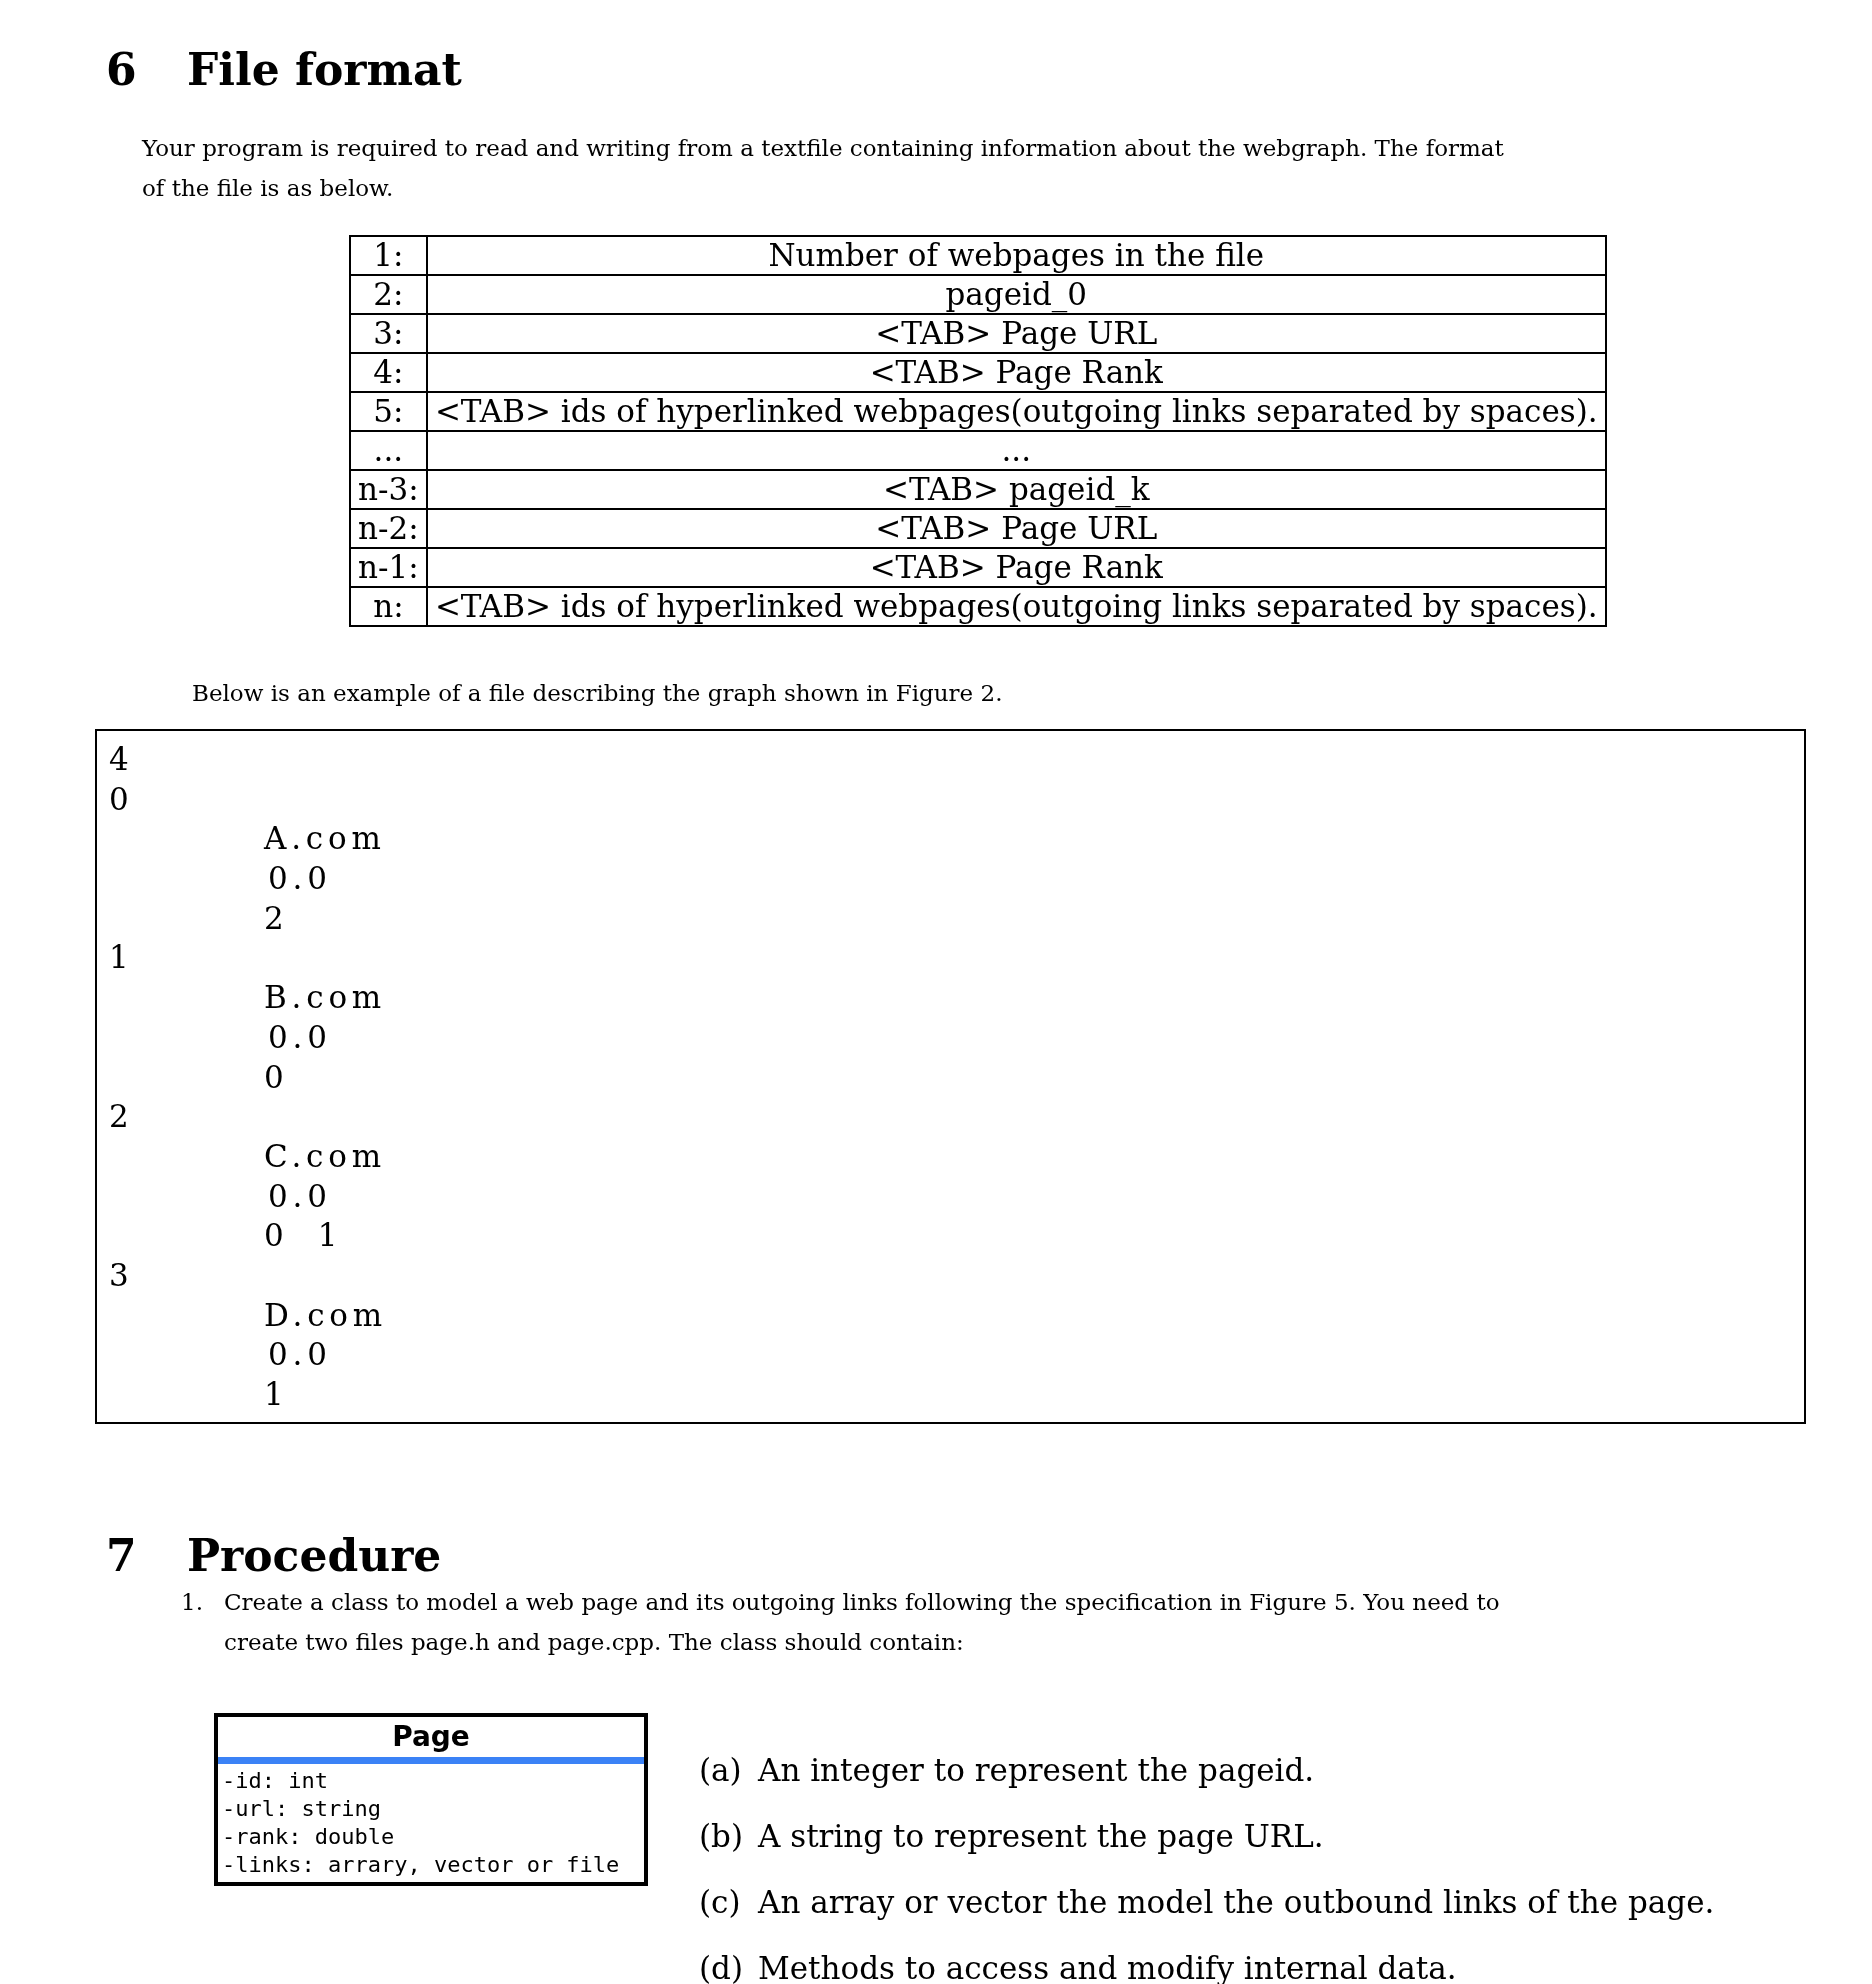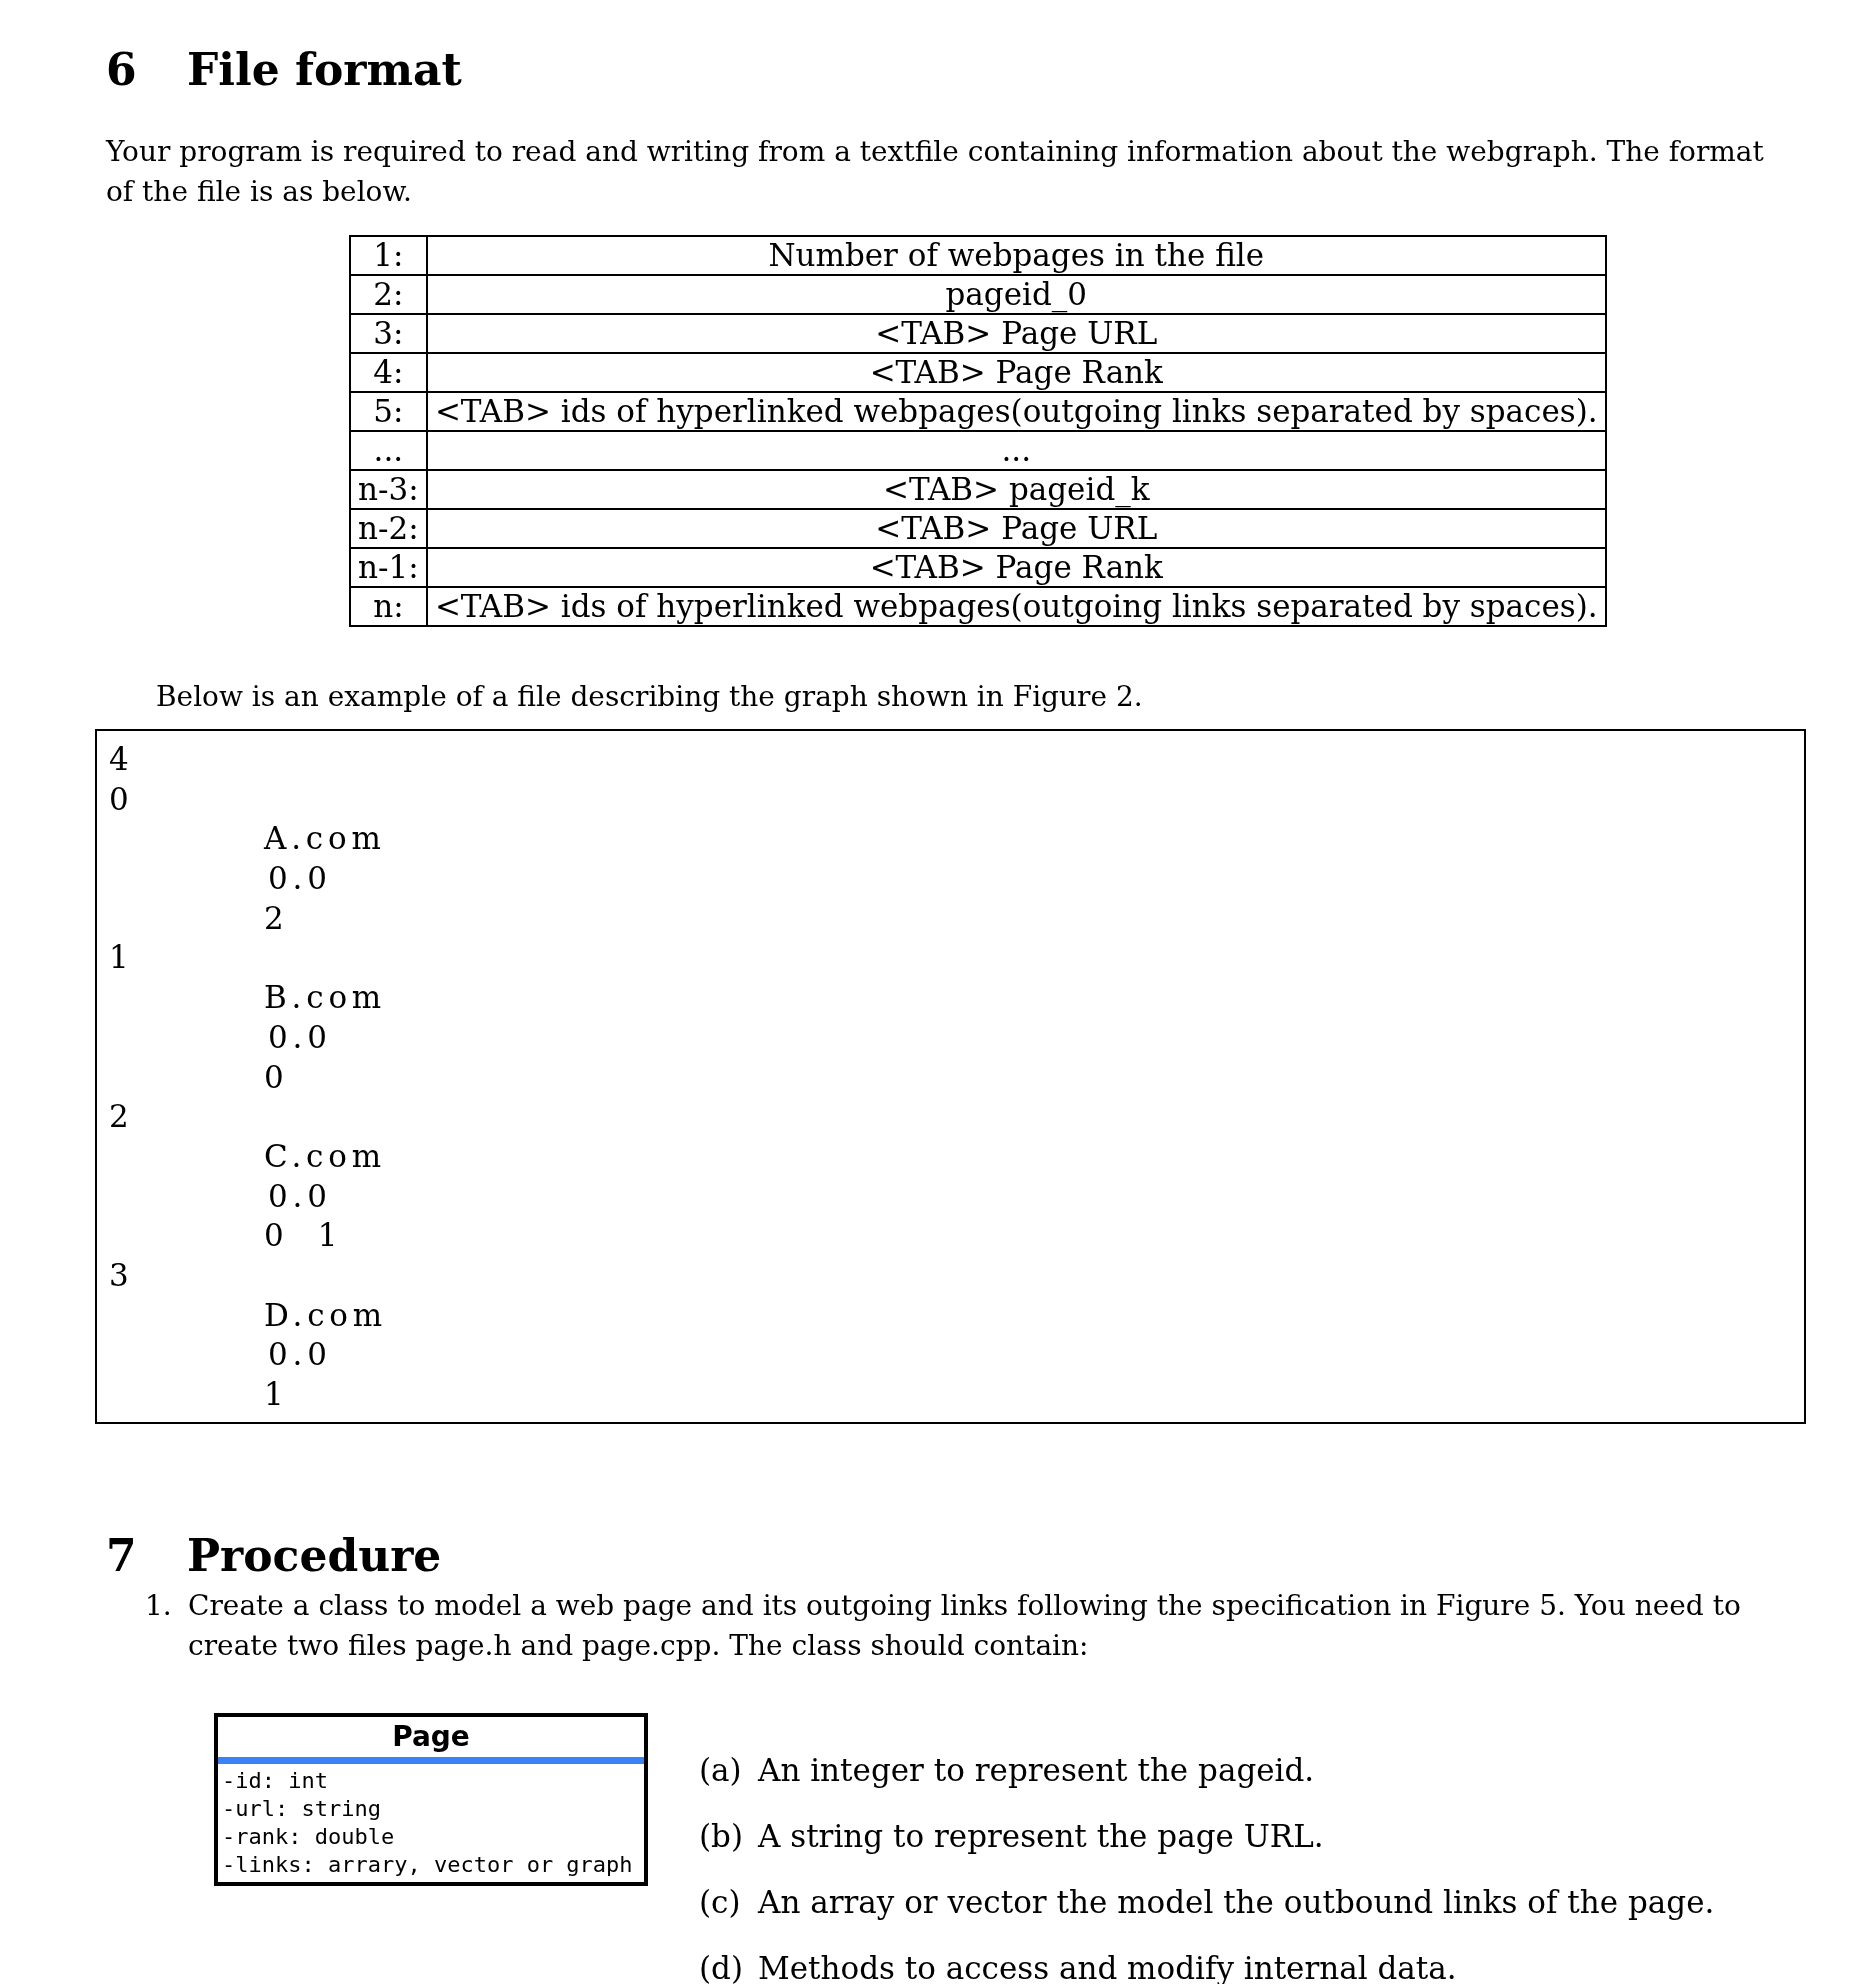--- a/index.html
+++ b/index.html
@@ -4,21 +4,21 @@
 <style>
   html, body { margin: 0; padding: 0; background: #ffffff; }
   body {
     width: 1873px; height: 2259px; position: relative; overflow: hidden;
     font-family: "DejaVu Serif", "Liberation Serif", serif;
     color: #000000;
   }
   .abs { position: absolute; }
   .sec-title { font-weight: bold; font-size: 44px; line-height: 1; white-space: nowrap; }
   .sec-num { display: inline-block; width: 81px; }
-  .body-text { font-size: 28px; line-height: 48px; }
+  .body-text { font-size: 23px; line-height: 40px; margin-left: 36px; }
   .justify { text-align: justify; text-align-last: left; }
 
   
   table.fmt { border-collapse: collapse; position: absolute; left: 349px; top: 235px; width: 1200px; }
   table.fmt td { border: 2px solid #000; font-size: 31px; height: 37px; padding: 0 7.1px; text-align: center; white-space: nowrap; line-height: 37px; }
   table.fmt td.ln { width: 79px; }
 
   
   .ex-box { position: absolute; left: 95px; top: 729px; width: 1707px; height: 691px; border: 2px solid #000; }
   .ex-line { position: absolute; font-size: 31px; line-height: 40px; white-space: pre; }
@@ -119,21 +119,21 @@
 </div>
 
 <div>
   <div class="abs body-text" style="left:145px; top:1582px;">1.</div>
   <div class="abs body-text justify" style="left:188px; top:1582px; width:1605px;">Create a class to model a web page and its outgoing links following the specification in Figure 5. You need to</div>
   <div class="abs body-text" style="left:188px; top:1622px;">create two files page.h and page.cpp. The class should contain:</div>
 </div>
 
 <div class="uml">
   <div class="uml-title">Page</div>
-  <div class="uml-sec"><div>-id: int</div><div>-url: string</div><div>-rank: double</div><div>-links: arrary, vector or graph</div></div>
+  <div class="uml-sec"><div>-id: int</div><div>-url: string</div><div>-rank: double</div><div>-links: arrary, vector or file</div></div>
 </div>
 
 <div class="sublist-item" style="left:699px; top:1750px;"><span class="sub-label">(a)</span><span>An integer to represent the pageid.</span></div>
 <div class="sublist-item" style="left:699px; top:1816px;"><span class="sub-label">(b)</span><span>A string to represent the page URL.</span></div>
 <div class="sublist-item" style="left:699px; top:1882px;"><span class="sub-label">(c)</span><span>An array or vector the model the outbound links of the page.</span></div>
 <div class="sublist-item" style="left:699px; top:1948px;"><span class="sub-label">(d)</span><span>Methods to access and modify internal data.</span></div>
 
 <div>
   
   

